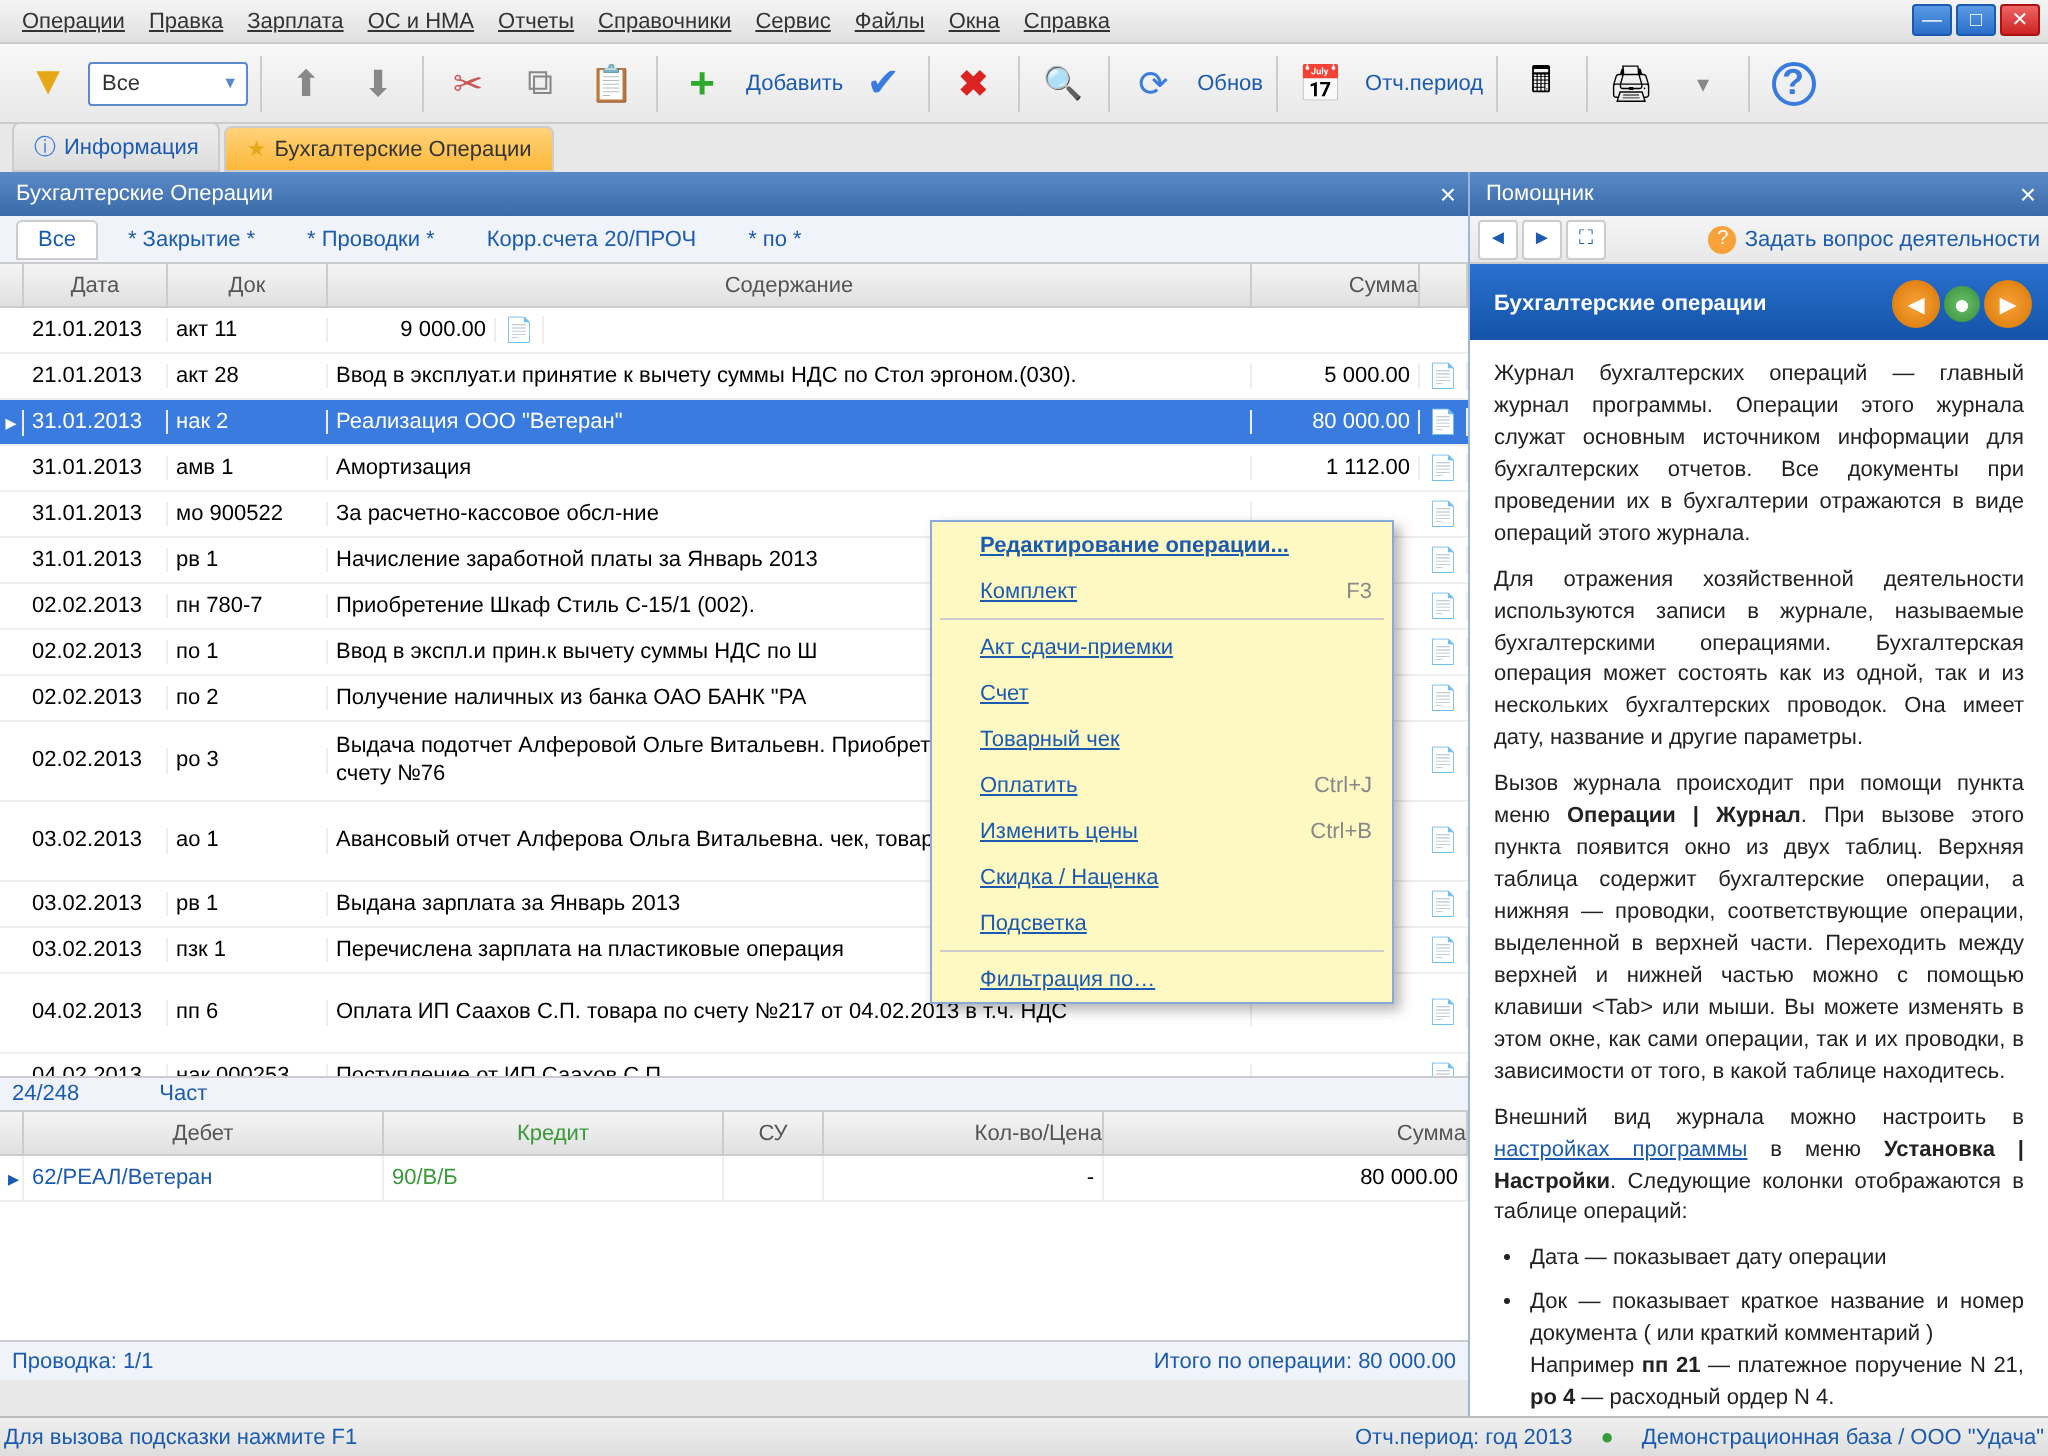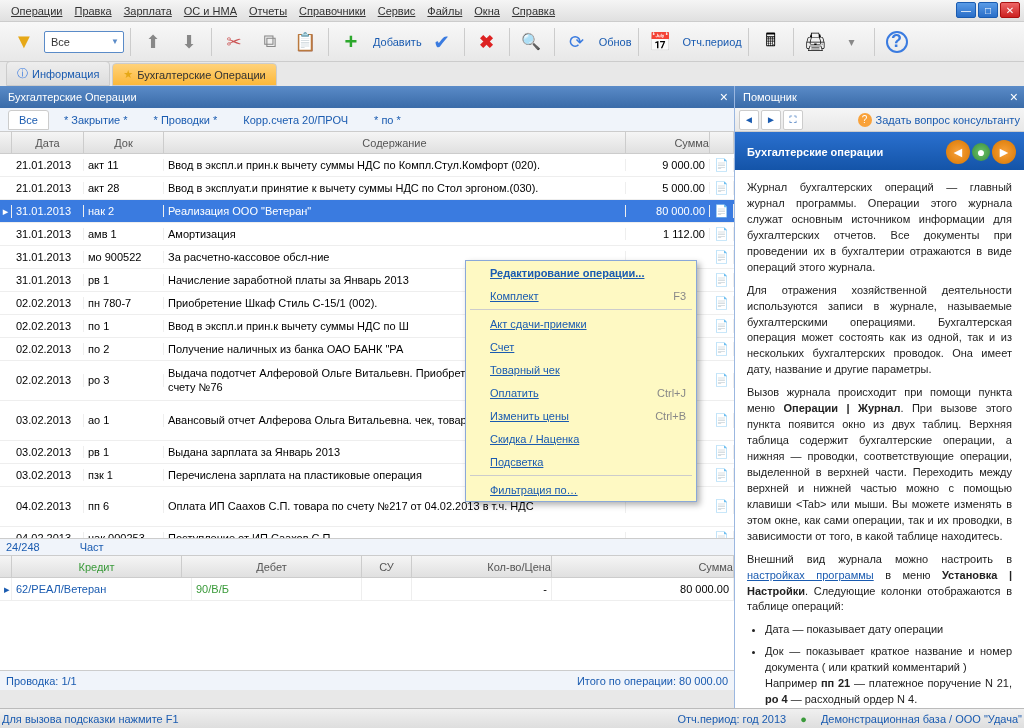--- a/index.html
+++ b/index.html
@@ -169,21 +169,20 @@
         <div class="gh c-doc">Док</div>
         <div class="gh c-content">Содержание</div>
         <div class="gh c-sum">Сумма</div>
         <div class="gh c-ico"></div>
       </div>
       <div class="gbody" id="gbody">
           <div class="grow">
             <div class="gc c-ind"></div>
             <div class="gc c-date">21.01.2013</div>
             <div class="gc c-doc">акт 11</div>
-            <div class="gc c-content">Ввод в экспл.и прин.к вычету суммы НДС по Компл.Стул.Комфорт (020).</div>
             <div class="gc c-sum">9 000.00</div>
             <div class="gc c-ico">📄</div>
           </div>
           <div class="grow">
             <div class="gc c-ind"></div>
             <div class="gc c-date">21.01.2013</div>
             <div class="gc c-doc">акт 28</div>
             <div class="gc c-content">Ввод в эксплуат.и принятие к вычету суммы НДС по Стол эргоном.(030).</div>
             <div class="gc c-sum">5 000.00</div>
             <div class="gc c-ico">📄</div>
@@ -293,22 +292,22 @@
             <div class="gc c-ico">📄</div>
           </div>
         </div>
     </div>
     <div class="counter">
       <span>24/248</span>
         <span>Част</span>
     </div>
     <div class="grid2head">
       <div class="g2h g2-ind"></div>
+      <div class="g2h g2-d">Дебет</div>
       <div class="g2h g2-k">Кредит</div>
-      <div class="g2h g2-d">Дебет</div>
       <div class="g2h g2-su">СУ</div>
       <div class="g2h g2-qty">Кол-во/Цена</div>
       <div class="g2h g2-sum">Сумма</div>
     </div>
     <div class="grid2body">
       <div class="g2row">
         <div class="g2c g2-ind" style="color:#1a5bb0">▸</div>
         <div class="g2c g2-d" style="color:#1a5bb0">62/РЕАЛ/Ветеран</div>
         <div class="g2c g2-k">90/В/Б</div>
         <div class="g2c g2-su"></div>
@@ -326,21 +325,21 @@
     <div class="pane-title">
       <span>Помощник</span>
       <span class="pane-close">×</span>
     </div>
     <div class="help-tb">
       <div class="help-btn">◄</div>
       <div class="help-btn">►</div>
       <div class="help-btn">⛶</div>
       <div class="help-ask">
         <span style="width:14px;height:14px;background:#f9a23a;border-radius:50%;display:inline-flex;align-items:center;justify-content:center;color:#fff;font-size:10px;">?</span>
-        <span>Задать вопрос консультанту</span>
+        <span>Задать вопрос деятельности</span>
       </div>
     </div>
     <div class="help-head">
       <span>Бухгалтерские операции</span>
       <div class="help-nav">
         <div class="help-nav-btn hnb-l">◄</div>
         <div class="help-nav-btn hnb-m">●</div>
         <div class="help-nav-btn hnb-r">►</div>
       </div>
     </div>

